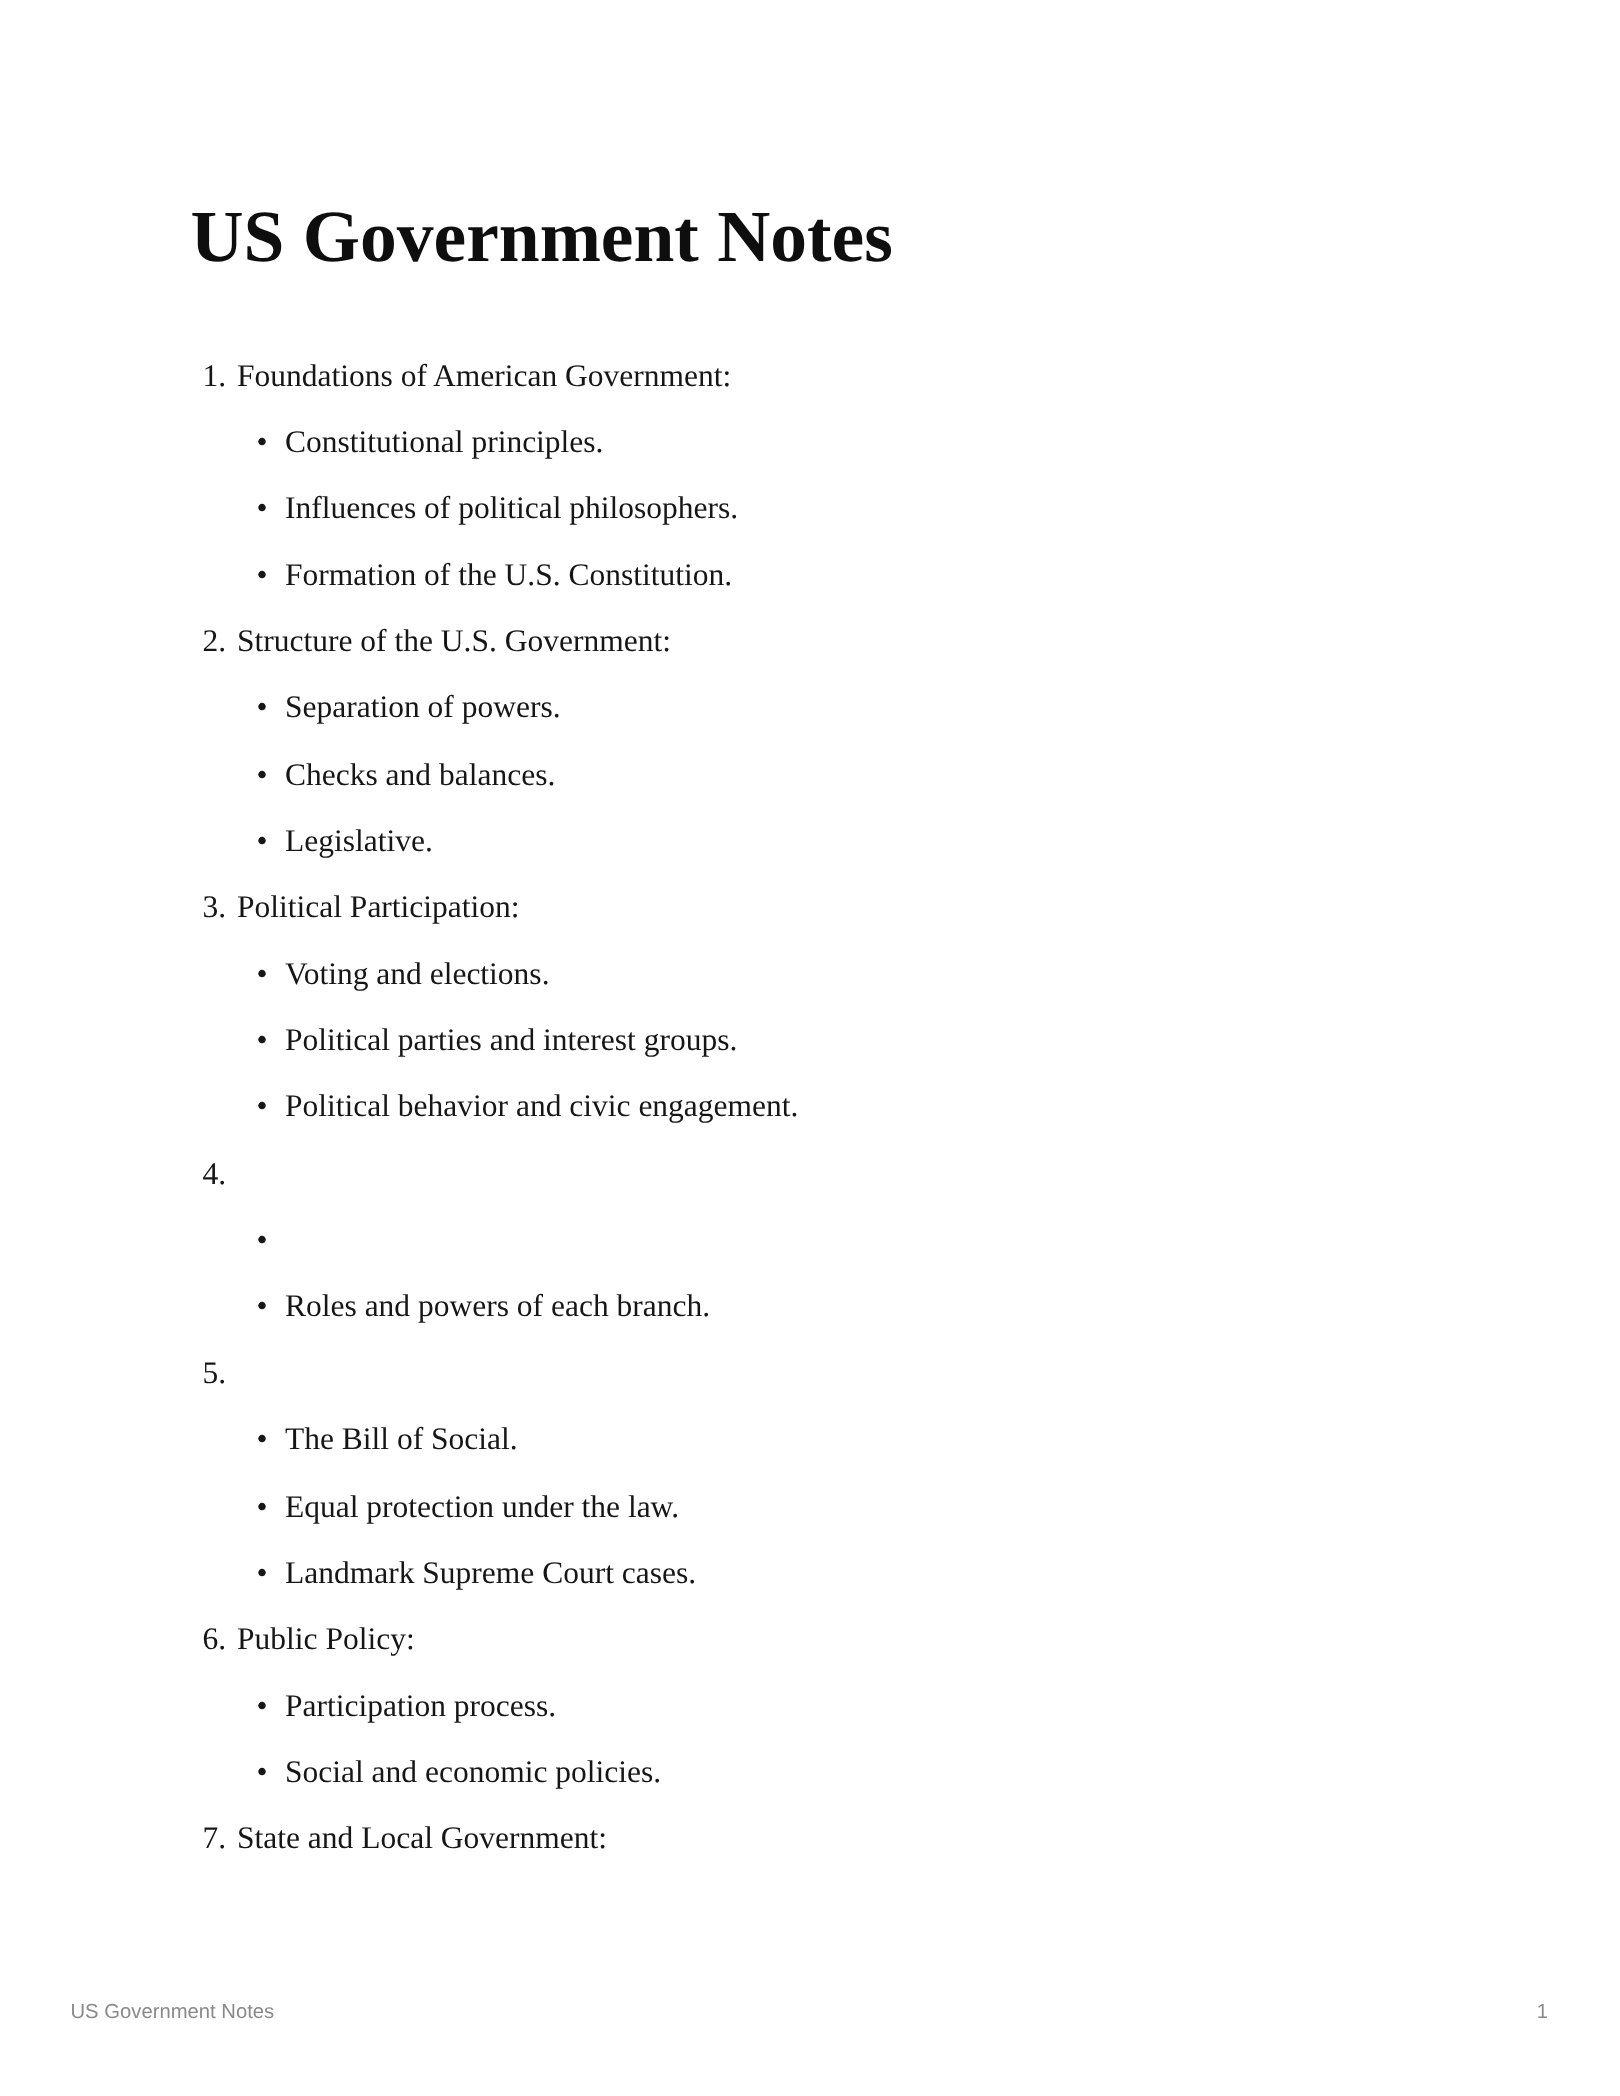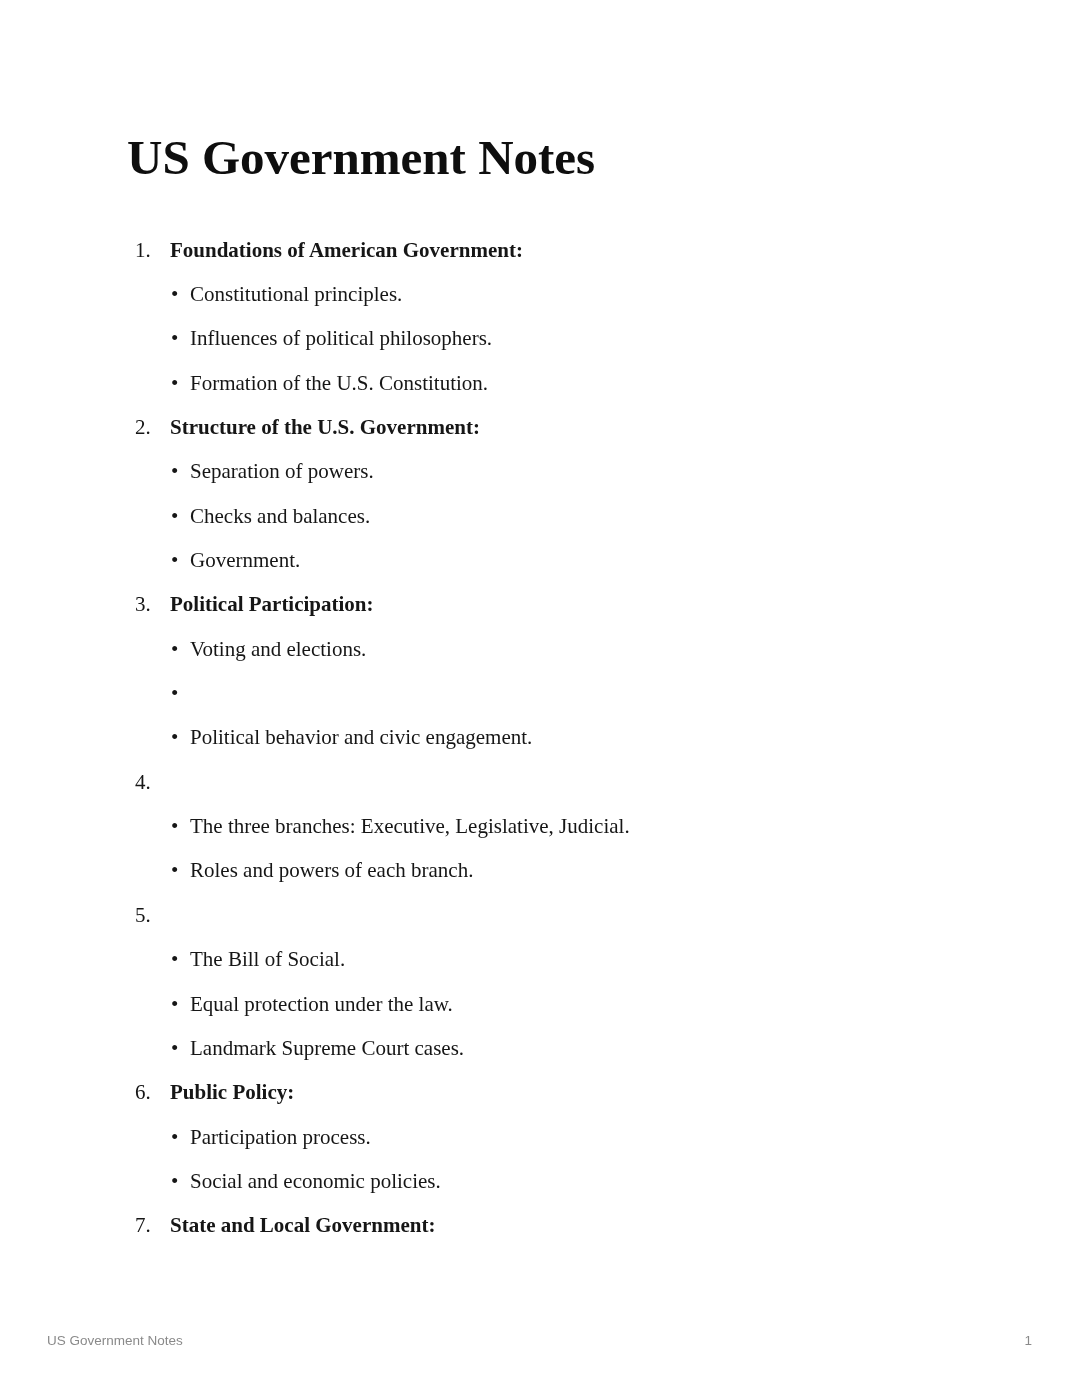--- a/index.html
+++ b/index.html
@@ -40,22 +40,21 @@
     font-size: 21px;
     color: #161616;
     white-space: nowrap;
   }
   .heading-line .num {
     margin-left: 135px;
     width: 23px;
     font-weight: 400;
   }
   .heading-line .title {
-    font-weight: 700;
-    margin-left: 12px;
+    font-weight: 400;
   }
   .bullet-line .dot {
     margin-left: 171px;
     width: 19px;
     font-size: 21px;
   }
   .footer-left {
     position: absolute;
     left: 47px;
     top: 1333px;
@@ -108,45 +107,45 @@
     <div class="line bullet-line">
       <span class="dot">•</span>
       <span>Separation of powers.</span>
     </div>
     <div class="line bullet-line">
       <span class="dot">•</span>
       <span>Checks and balances.</span>
     </div>
     <div class="line bullet-line">
       <span class="dot">•</span>
-      <span>Government.</span>
+      <span>Legislative.</span>
     </div>
 
     <div class="line heading-line">
       <span class="num">3.</span>
       <span class="title">Political Participation:</span>
     </div>
     <div class="line bullet-line">
       <span class="dot">•</span>
       <span>Voting and elections.</span>
     </div>
     <div class="line bullet-line">
       <span class="dot">•</span>
+      <span>Political parties and interest groups.</span>
     </div>
     <div class="line bullet-line">
       <span class="dot">•</span>
       <span>Political behavior and civic engagement.</span>
     </div>
 
     <div class="line heading-line">
       <span class="num">4.</span>
     </div>
     <div class="line bullet-line">
       <span class="dot">•</span>
-      <span>The three branches: Executive, Legislative, Judicial.</span>
     </div>
     <div class="line bullet-line">
       <span class="dot">•</span>
       <span>Roles and powers of each branch.</span>
     </div>
 
     <div class="line heading-line">
       <span class="num">5.</span>
     </div>
     <div class="line bullet-line">

